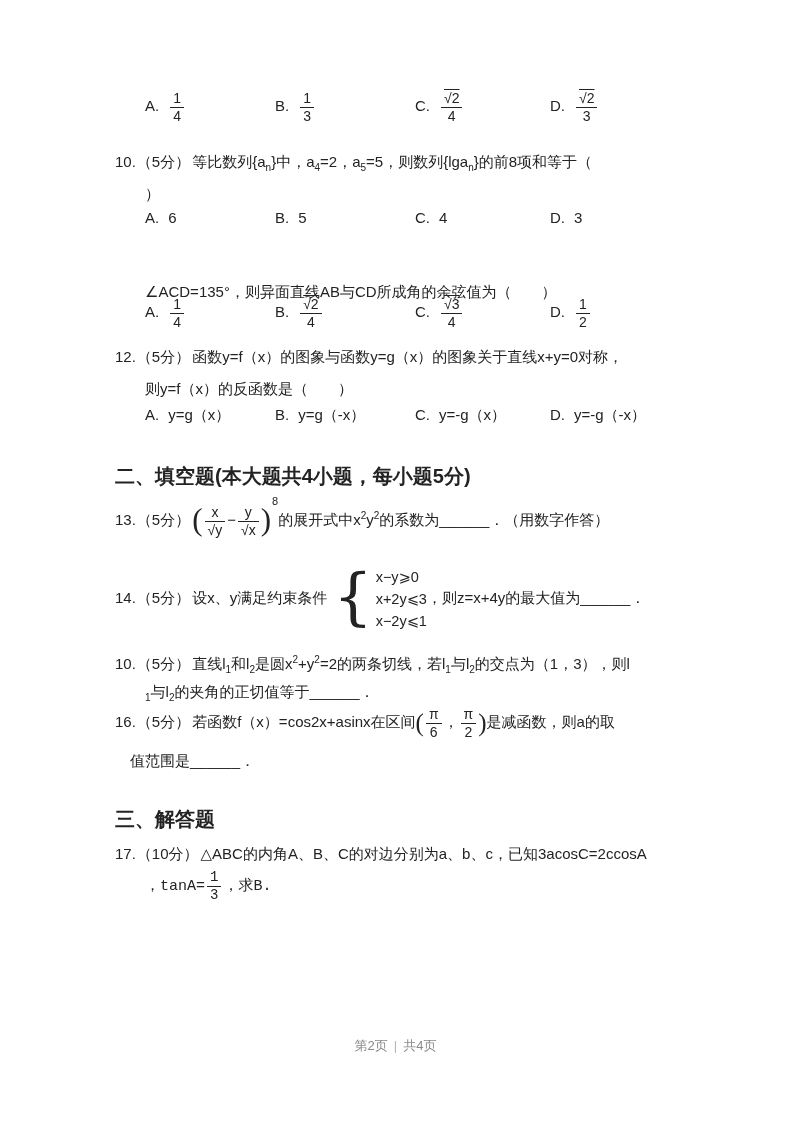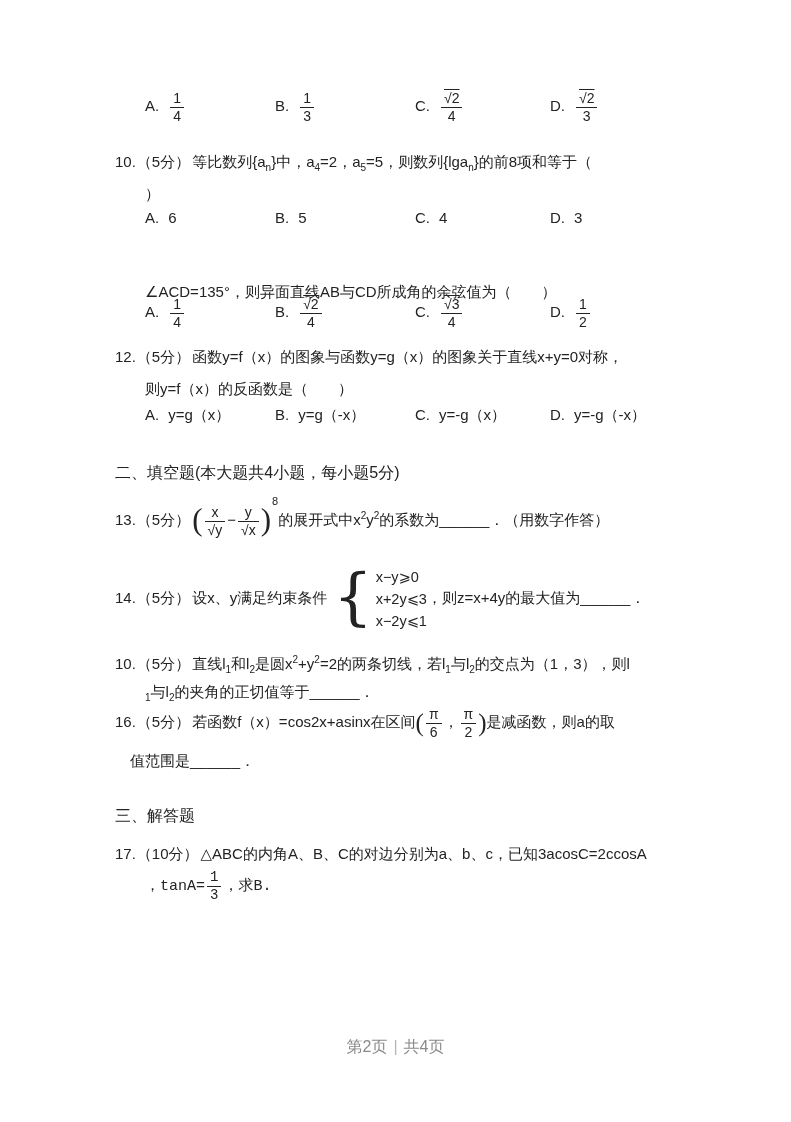--- a/index.html
+++ b/index.html
@@ -3,37 +3,37 @@
 <meta charset="utf-8">
 <style>
   html,body{margin:0;padding:0;background:#ffffff;}
   .page{
     position:relative;width:791px;height:1122px;background:#fff;color:#232323;
     font-family:"Liberation Sans","DejaVu Sans",sans-serif;font-size:15px;overflow:hidden;
   }
   .line{position:absolute;white-space:nowrap;line-height:24px;}
   .qno{margin-right:1px;}
   .score{margin-right:2px;}
-  .sec{position:absolute;left:115px;font-weight:normal;font-size:16px;white-space:nowrap;}
+  .sec{position:absolute;left:115px;font-weight:bold;font-size:20px;white-space:nowrap;}
   .opt-row{position:absolute;left:115px;width:640px;}
   .opt{position:absolute;top:0;white-space:nowrap;}
   .olabel{margin-right:9px;}
   .frac{display:inline-block;text-align:center;vertical-align:middle;margin:0 2px;font-size:14px;line-height:1.2;}
   .frac .num{display:block;border-bottom:1px solid #232323;padding:0 3px;}
   .frac .den{display:block;padding:0 3px;}
   .rad{text-decoration:overline;}
   sub{font-size:10px;}
   sup{font-size:10px;}
   .bigp{font-size:31px;font-weight:300;vertical-align:middle;line-height:1;position:relative;top:-2px;font-family:"Liberation Serif","DejaVu Serif",serif;}
   .bigp2{font-size:25px;font-weight:300;vertical-align:middle;line-height:1;position:relative;top:-1px;font-family:"Liberation Serif","DejaVu Serif",serif;}
   .exp{font-size:11px;position:relative;top:-14px;margin-left:1px;}
   .brace{font-size:62px;font-weight:100;vertical-align:middle;line-height:1;display:inline-block;
          font-family:"DejaVu Serif","Liberation Serif",serif;margin:0 3px 0 6px;position:relative;top:-2px;}
   .sys{display:inline-block;vertical-align:middle;text-align:left;line-height:22px;font-size:14.5px;}
-  .footer{position:absolute;top:1037px;left:0;width:100%;text-align:center;color:#8a8a8a;font-size:16px;}
+  .footer{position:absolute;top:1037px;left:0;width:100%;text-align:center;color:#8a8a8a;font-size:13px;}
   .footer .divider{margin:0 6px;color:#b5b5b5;}
 </style>
 </head>
 <body>
 
 <div class="page">
 
   <div class="opt-row" style="top:90px;height:44px;">
     <span class="opt" style="left:30px;">
       <span class="olabel">A.</span><span class="frac"><span class="num">1</span><span class="den">4</span></span>

